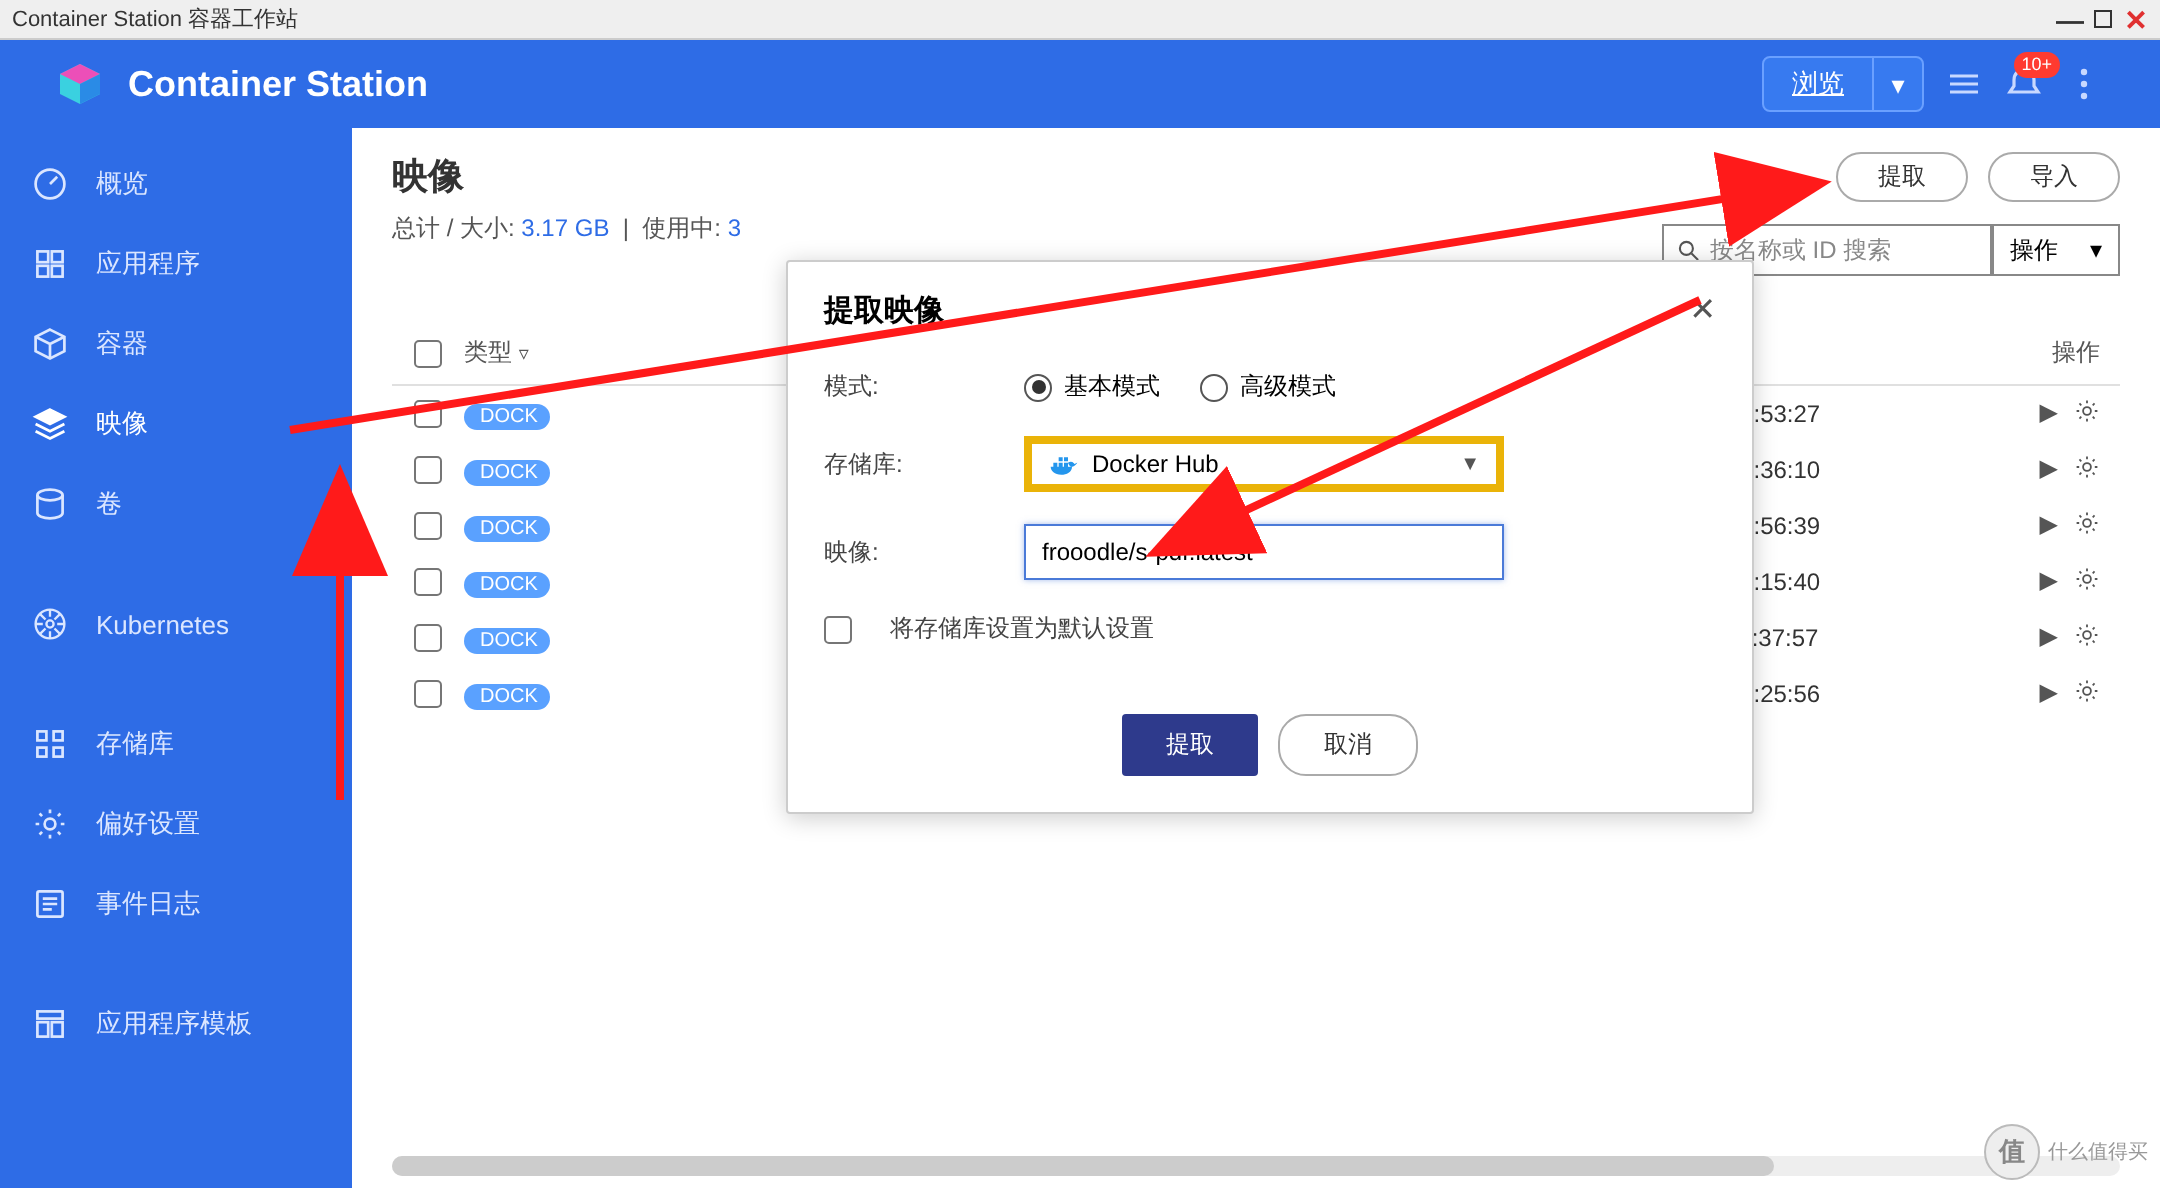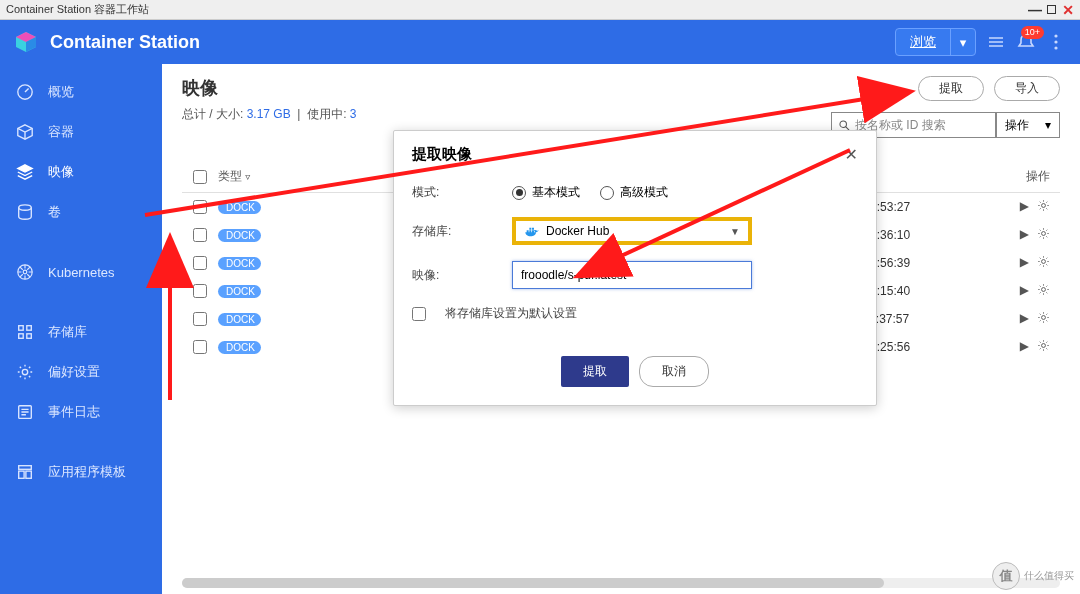--- a/index.html
+++ b/index.html
@@ -4,35 +4,35 @@
 <style>
   * { box-sizing: border-box; margin: 0; padding: 0; font-family: 'Segoe UI', 'Microsoft YaHei', sans-serif; }
   body { width: 1080px; height: 594px; overflow: hidden; background: #fff; position: relative; font-size: 13px; }
 
   
   .titlebar { height: 20px; background: #efefef; display: flex; align-items: center; padding: 0 6px; font-size: 11px; color: #333; border-bottom: 1px solid #ccc; }
   .titlebar-controls { margin-left: auto; display: flex; gap: 6px; align-items: center; }
   .titlebar-controls span { width: 12px; height: 12px; display: inline-flex; align-items: center; justify-content: center; font-size: 14px; font-weight: bold; }
 
   
-  .app-header { height: 44px; background: #2e6ce6; display: flex; align-items: center; color: #fff; padding: 0 14px; }
+  .app-header { height: 44px; background: #2e6ce6; display: flex; align-items: center; color: #fff; padding: 0 28px; }
   .logo { width: 24px; height: 24px; margin-right: 12px; position: relative; }
   .logo svg { width: 24px; height: 24px; }
   .app-title { font-size: 18px; font-weight: 600; }
   .header-right { margin-left: auto; display: flex; align-items: center; gap: 10px; }
   .browse-btn { background: #377af0; border: 1px solid #6aa0ff; border-radius: 4px; height: 28px; display: flex; align-items: center; overflow: hidden; }
   .browse-btn .lbl { padding: 0 14px; color: #fff; border-right: 1px solid #6aa0ff; line-height: 28px; text-decoration: underline; }
   .browse-btn .dd { width: 24px; text-align: center; color: #fff; }
   .hicon { color: #c8d8ff; position: relative; width: 20px; height: 20px; display: flex; align-items: center; justify-content: center; }
   .badge { position: absolute; top: -6px; right: -8px; background: #ff3b30; color: #fff; font-size: 9px; border-radius: 8px; padding: 0 4px; line-height: 13px; }
 
   .workspace { display: flex; height: calc(100% - 64px); }
 
   
-  .sidebar { width: 162px; background: #2e6ce6; color: #fff; padding-top: 8px; display: flex; flex-direction: column; }
+  .sidebar { width: 176px; background: #2e6ce6; color: #fff; padding-top: 8px; display: flex; flex-direction: column; }
   .nav-item { display: flex; align-items: center; gap: 14px; height: 40px; padding: 0 16px; color: #dbe6ff; font-size: 13px; cursor: pointer; }
   .nav-item.selected { color: #fff; }
   .nav-section-gap { height: 20px; }
   .nav-icon { width: 18px; height: 18px; display: flex; align-items: center; justify-content: center; }
   .nav-icon svg { width: 18px; height: 18px; stroke: currentColor; fill: none; }
   .nav-item.selected .nav-icon.image svg { stroke: #fff; }
 
   
   .main { flex: 1; background: #fff; padding: 12px 20px; position: relative; overflow: hidden; }
   .page-title { font-size: 18px; font-weight: 600; color: #333; }
@@ -148,20 +148,31 @@
           <svg viewBox="0 0 20 20" stroke-width="1.5">
             <circle cx="10" cy="10" r="8"></circle>
             <path d="M10 10l4-4"></path>
           </svg>
         </span>
       <span>概览</span>
     </div>
     <div class="nav-item">
       <span class="nav-icon">
           <svg viewBox="0 0 20 20" stroke-width="1.5">
+            <rect x="3" y="3" width="6" height="6"></rect>
+            <rect x="11" y="3" width="6" height="6"></rect>
+            <rect x="3" y="11" width="6" height="6"></rect>
+            <rect x="11" y="11" width="6" height="6"></rect>
+          </svg>
+        </span>
+      <span>应用程序</span>
+    </div>
+    <div class="nav-item">
+      <span class="nav-icon">
+          <svg viewBox="0 0 20 20" stroke-width="1.5">
             <polygon points="10,2 18,6 18,14 10,18 2,14 2,6"></polygon>
             <path d="M2 6l8 4 8-4M10 10v8"></path>
           </svg>
         </span>
       <span>容器</span>
     </div>
     <div class="nav-item selected">
       <span class="nav-icon image">
           <svg viewBox="0 0 20 20" stroke-width="1.5" fill="#fff" stroke="#fff">
             <polygon points="10,2 18,6 10,10 2,6" fill="#fff"></polygon>

